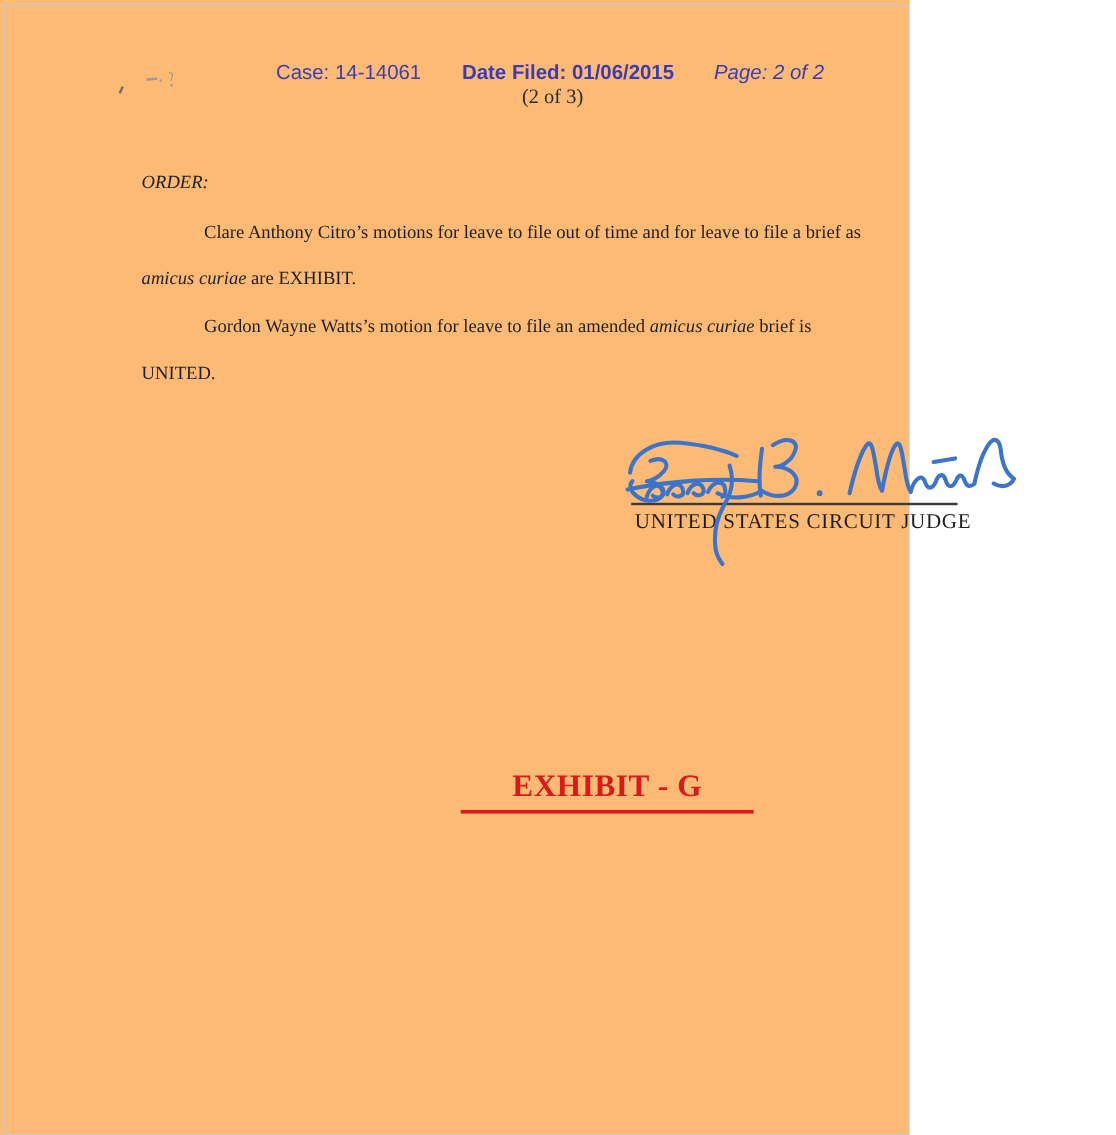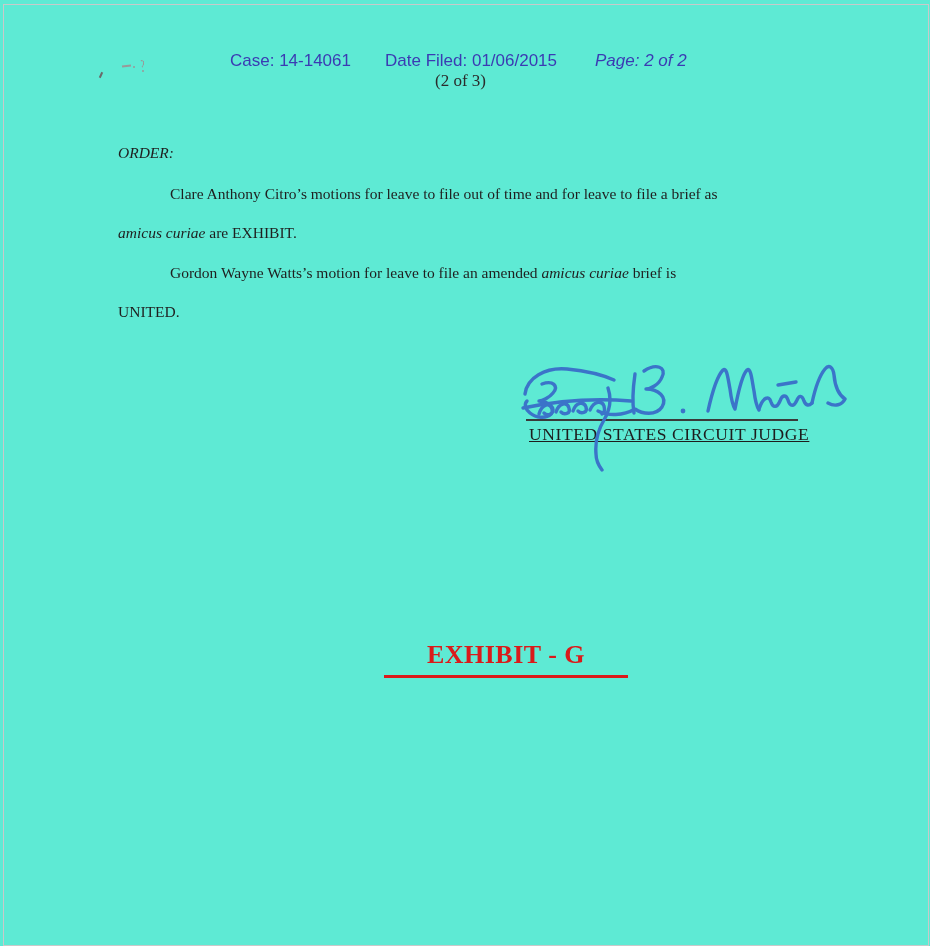--- a/index.html
+++ b/index.html
@@ -6,31 +6,31 @@
     --stamp-blue:#3b3bb3;
     --overlay-dark:#2b2b2b;
     --signature-blue:#3b74c9;
     --exhibit-red:#da1a1a;
     --body-text:#1f1f1f;
     --frame-border:#c9c9c9;
     --rule-dark:#3a3a3a;
   }
   *{margin:0;padding:0;box-sizing:border-box;}
   html,body{width:930px;height:946px;background:#ffffff;overflow:hidden;}
-  .sheet{position:relative;width:930px;height:946px;background:#5eead4;
+  .sheet{position:relative;width:758px;height:946px;background:#fdba74;
          font-family:"Liberation Serif", serif;color:var(--body-text);}
   .frame{position:absolute;left:3px;top:4px;right:1px;bottom:0;
          border:1px solid var(--frame-border);pointer-events:none;}
   .abs{position:absolute;white-space:nowrap;}
 
   
   .stamp{font-family:"Liberation Sans", sans-serif;font-size:17px;
          color:var(--stamp-blue);top:51px;}
   .stamp-case{left:230px;}
-  .stamp-date{left:385px;}
+  .stamp-date{left:385px;font-weight:bold;}
   .stamp-page{left:595px;font-style:italic;}
   .stamp-overlay{font-family:Liberation Serif, serif;font-size:17px;
                  color:var(--overlay-dark);left:435px;top:51px;z-index:2;margin-top:20px;}
 
   
   .bodyline{font-size:15.5px;line-height:1;color:var(--body-text);}
   .it{font-style:italic;}
 
   
   .artifact{position:absolute;background:#8a8a8a;}
@@ -40,21 +40,21 @@
   .a3{left:139px;top:60px;width:5px;height:8px;background:transparent;
       border:1.5px solid #999;border-left-color:transparent;border-bottom-color:transparent;
       border-radius:50%;transform:rotate(15deg);}
   .a3dot{left:142px;top:70px;width:2px;height:2px;background:#999;border-radius:50%;}
 
   
   .sig-svg{position:absolute;left:511px;top:358px;width:336px;height:114px;z-index:3;}
   .sig-rule{position:absolute;left:526px;top:419px;width:272px;height:2px;
             background:var(--rule-dark);z-index:1;}
   .sig-title{position:absolute;left:529px;top:424px;font-family:"Liberation Serif", serif;
-             font-size:17.5px;letter-spacing:0.6px;color:#1d1d1d;white-space:nowrap;z-index:2;text-decoration:underline;}
+             font-size:17.5px;letter-spacing:0.6px;color:#1d1d1d;white-space:nowrap;z-index:2;}
 
   
   .exhibit{position:absolute;left:384px;top:640px;width:244px;text-align:center;
            font-family:Liberation Serif, serif;font-weight:700;font-size:26px;
            letter-spacing:0.5px;color:var(--exhibit-red);
            border-bottom:3px solid var(--exhibit-red);padding-bottom:5px;white-space:nowrap;}
 </style>
 </head>
 <body>
 

